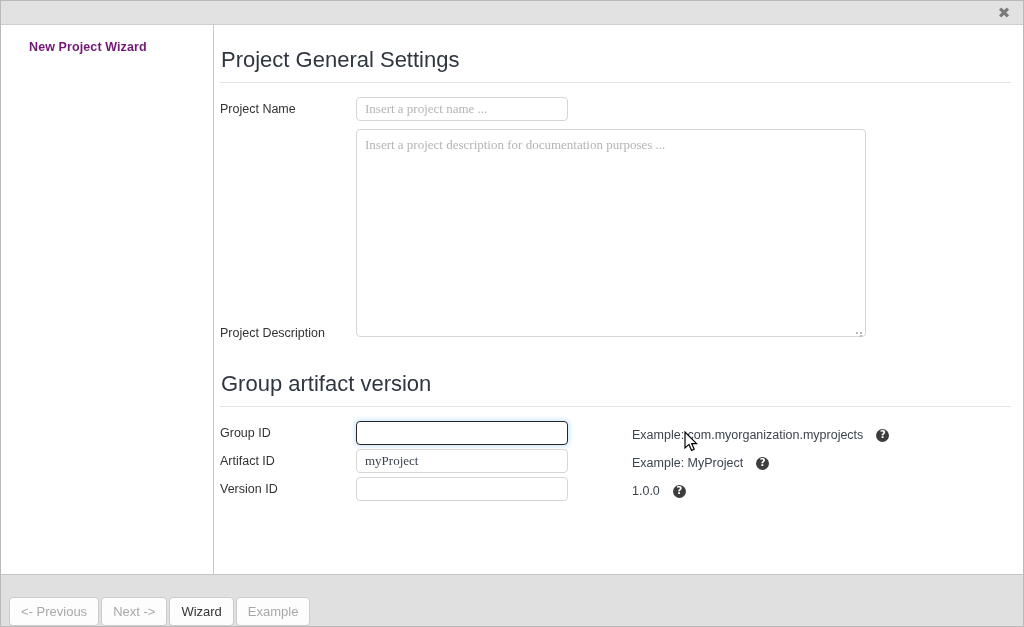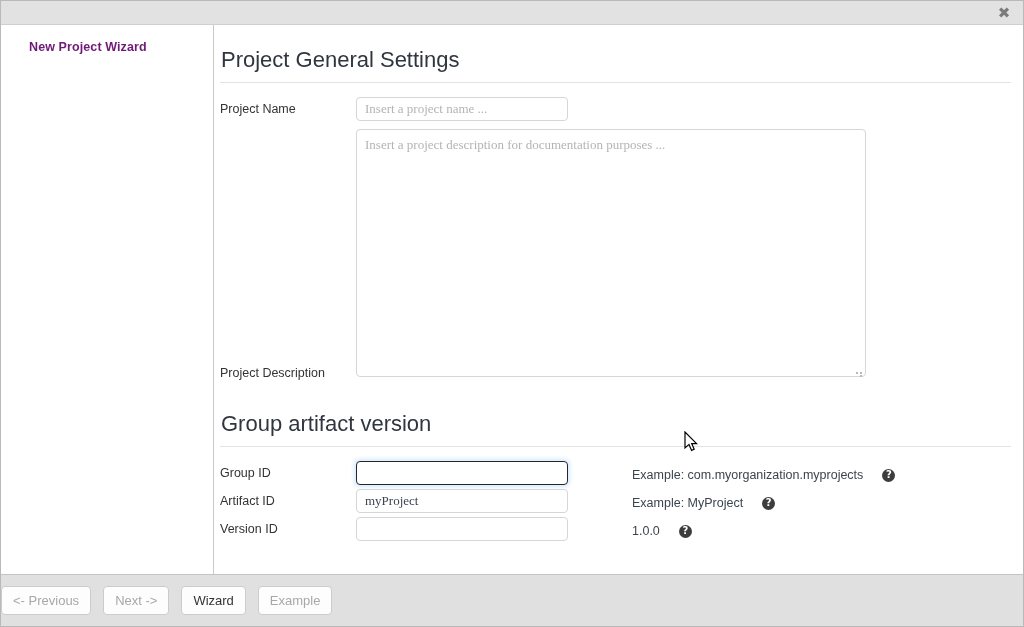--- a/index.html
+++ b/index.html
@@ -124,21 +124,21 @@
     padding: 4px 8px;
   }
   input.text-field {
     width: 212px;
     height: 24px;
     line-height: 16px;
   }
   input.text-field::placeholder { color: #b4b4b4; }
   textarea.text-area {
     width: 510px;
-    height: 248px;
+    height: 208px;
     resize: none;
     padding: 7px 8px;
     line-height: 1.3;
   }
   textarea.text-area::placeholder { color: #b4b4b4; }
 
   input.text-field.focused {
     border: 1px solid #262626;
     box-shadow: 0 0 4px 2px #d6e9ff;
   }
@@ -168,21 +168,21 @@
   .gav-row .field-col {
     flex: 0 0 276px;
     width: 276px;
   }
   .hint {
     font-size: 12.5px;
     color: #3c4450;
     padding-top: 7px;
     display: flex;
     align-items: center;
-    gap: 19px;
+    gap: 13px;
     white-space: nowrap;
   }
   .help-icon {
     display: inline-flex;
     align-items: center;
     justify-content: center;
     width: 13px; height: 13px;
     border-radius: 50%;
     background: #3d3d3d;
     color: #ffffff;
@@ -194,22 +194,23 @@
     flex: 0 0 13px;
   }
 
   
   .footer {
     flex: 0 0 52px;
     height: 52px;
     background: #e0e0e0;
     border-top: 1px solid #c4c4c4;
     display: flex;
-    align-items: center;
-    gap: 11px;
+    align-items: flex-end;
+    padding-left: 8px;
+    gap: 1px;
   }
   .btn {
     font-family: "Liberation Sans", sans-serif;
     font-size: 13px;
     background: #fdfdfd;
     border: 1px solid #cccccc;
     border-radius: 4px;
     padding: 6px 11px;
     margin-right: 1px;
     color: #333333;

